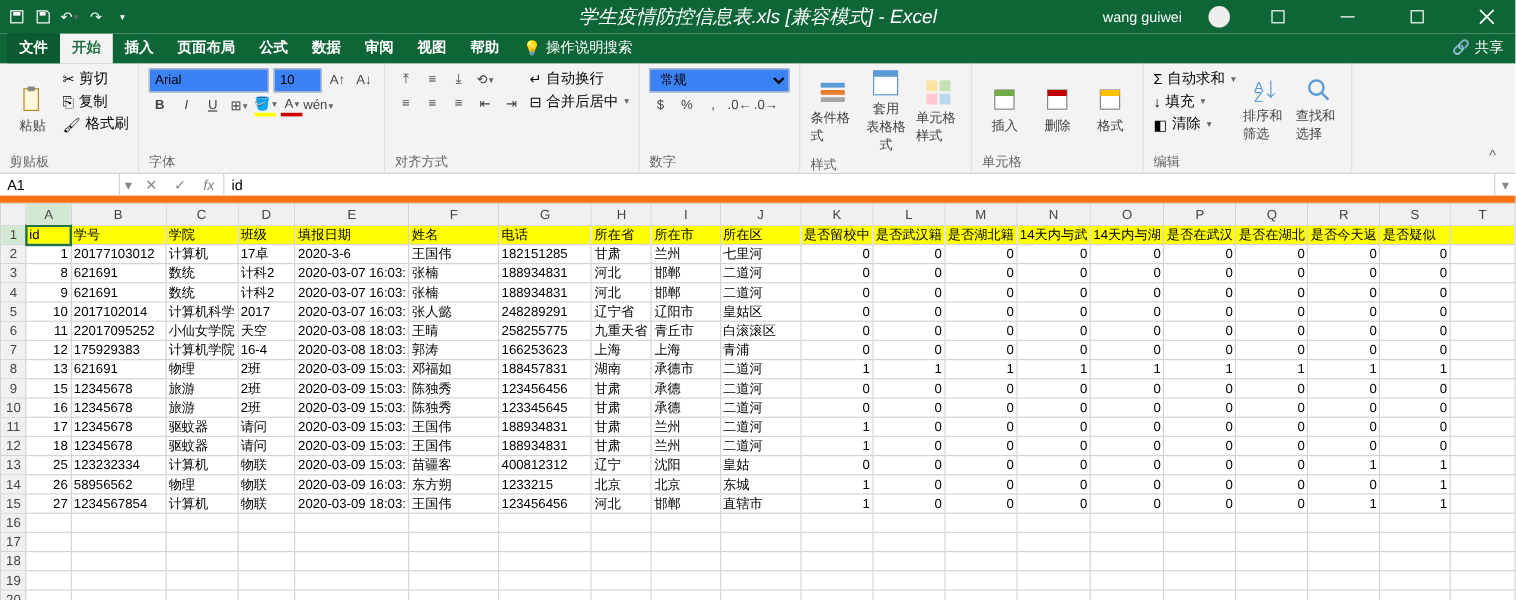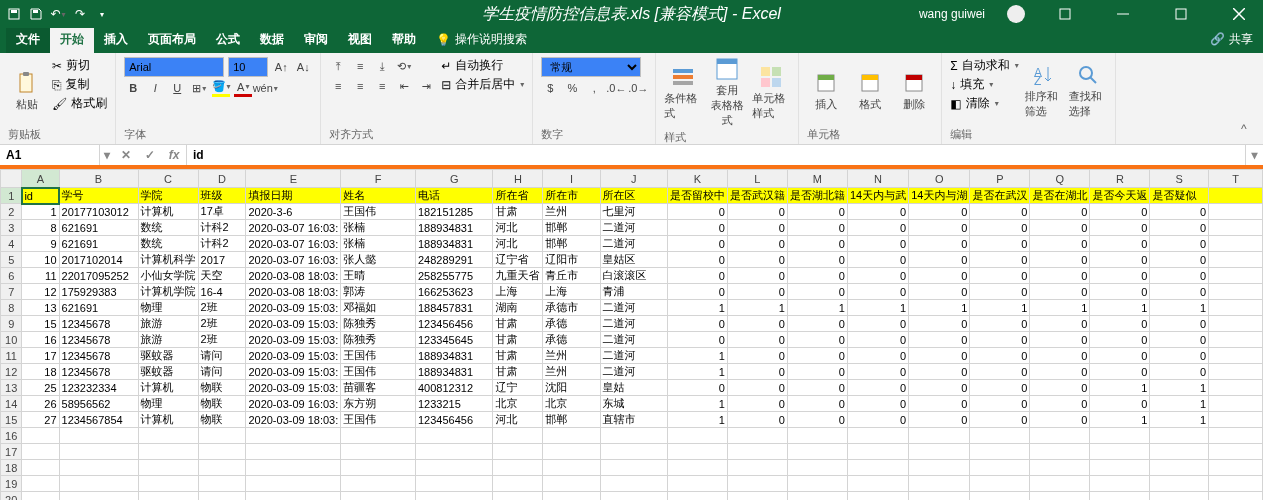--- a/index.html
+++ b/index.html
@@ -22,21 +22,21 @@
 .group-body { flex: 1; display: flex; gap: 6px; }
 .group-label { font-size: 11px; color: #666; padding-top: 2px; }
 .bigbtn { display: flex; flex-direction: column; align-items: center; justify-content: center; width: 38px; font-size: 11px; color: #444; gap: 2px; }
 .bigbtn .icon { width: 24px; height: 24px; }
 .smallrow { display: flex; gap: 4px; align-items: center; }
 .smallbtn { width: 18px; height: 18px; display: inline-flex; align-items: center; justify-content: center; color: #444; font-size: 11px; }
 .font-select { height: 20px; border: 1px solid #c0c0c0; background: #3b82f6; font-size: 11px; padding: 0 4px; }
 .font-name { width: 100px; }
 .font-size { width: 40px; }
 .collapse-ribbon { position: absolute; right: 4px; bottom: 4px; width: 18px; height: 18px; color: #666; }
-.formula-bar { height: 24px; background: #fff; border-bottom: 4px solid #f97316; display: flex; align-items: center; font-weight: bold; }
+.formula-bar { height: 24px; background: #fff; border-bottom: 6px solid #f97316; display: flex; align-items: center; }
 .name-box { width: 100px; border-right: 1px solid #d4d4d4; height: 100%; display: flex; align-items: center; padding: 0 6px; font-size: 12px; }
 .fb-btns { display: flex; border-right: 1px solid #d4d4d4; height: 100%; }
 .fb-btn { width: 24px; display: flex; align-items: center; justify-content: center; color: #888; }
 .fb-input { flex: 1; padding: 0 6px; font-size: 12px; }
 .fb-drop { width: 18px; border-left: 1px solid #d4d4d4; height: 100%; display: flex; align-items: center; justify-content: center; color: #888; }
 .grid { overflow: auto; height: 331px; }
 table { border-collapse: collapse; table-layout: fixed; }
 th, td { border: 1px solid #d4d4d4; height: 16px; font-size: 11px; padding: 0 2px; overflow: hidden; white-space: nowrap; background: #fff; }
 th { background: #f0f0f0; color: #444; text-align: center; font-weight: normal; position: sticky; }
 .corner { background: #f0f0f0; width: 22px; position: sticky; left: 0; z-index: 3; }
@@ -199,21 +199,21 @@
             <span>⊟</span>
             <span>合并后居中</span>
           </div>
       </div>
     </div>
     <div class="group-label">对齐方式</div>
   </div>
 
   <div class="group">
     <div class="group-body stack">
-      <select class="font-select" style="width:100px"><option>常规</option></select>
+      <select class="font-select" style="width:117px"><option>常规</option></select>
       <div class="smallrow">
         <span class="smallbtn">$</span>
         <span class="smallbtn">%</span>
         <span class="smallbtn">,</span>
         <span class="smallbtn">.0←</span>
         <span class="smallbtn">.0→</span>
       </div>
     </div>
     <div class="group-label">数字</div>
   </div>
@@ -263,33 +263,33 @@
               <rect x="4" y="4" width="16" height="16" fill="#fff" stroke="#888"></rect>
               <rect x="4" y="4" width="16" height="5" fill="#70ad47"></rect>
             </svg>
           </span>
           <span>插入</span>
         </div>
       <div class="bigbtn">
           <span class="icon">
             <svg width="24" height="24">
               <rect x="4" y="4" width="16" height="16" fill="#fff" stroke="#888"></rect>
-              <rect x="4" y="4" width="16" height="5" fill="#ffc000"></rect>
+              <rect x="4" y="4" width="16" height="5" fill="#c00000"></rect>
             </svg>
           </span>
-          <span>格式</span>
+          <span>删除</span>
         </div>
       <div class="bigbtn">
           <span class="icon">
             <svg width="24" height="24">
               <rect x="4" y="4" width="16" height="16" fill="#fff" stroke="#888"></rect>
-              <rect x="4" y="4" width="16" height="5" fill="#c00000"></rect>
+              <rect x="4" y="4" width="16" height="5" fill="#ffc000"></rect>
             </svg>
           </span>
-          <span>删除</span>
+          <span>格式</span>
         </div>
     </div>
     <div class="group-label">单元格</div>
   </div>
 
   <div class="group">
     <div class="group-body">
       <div class="stack">
         <div class="smallrow arrow-down">
             <span>Σ</span>

